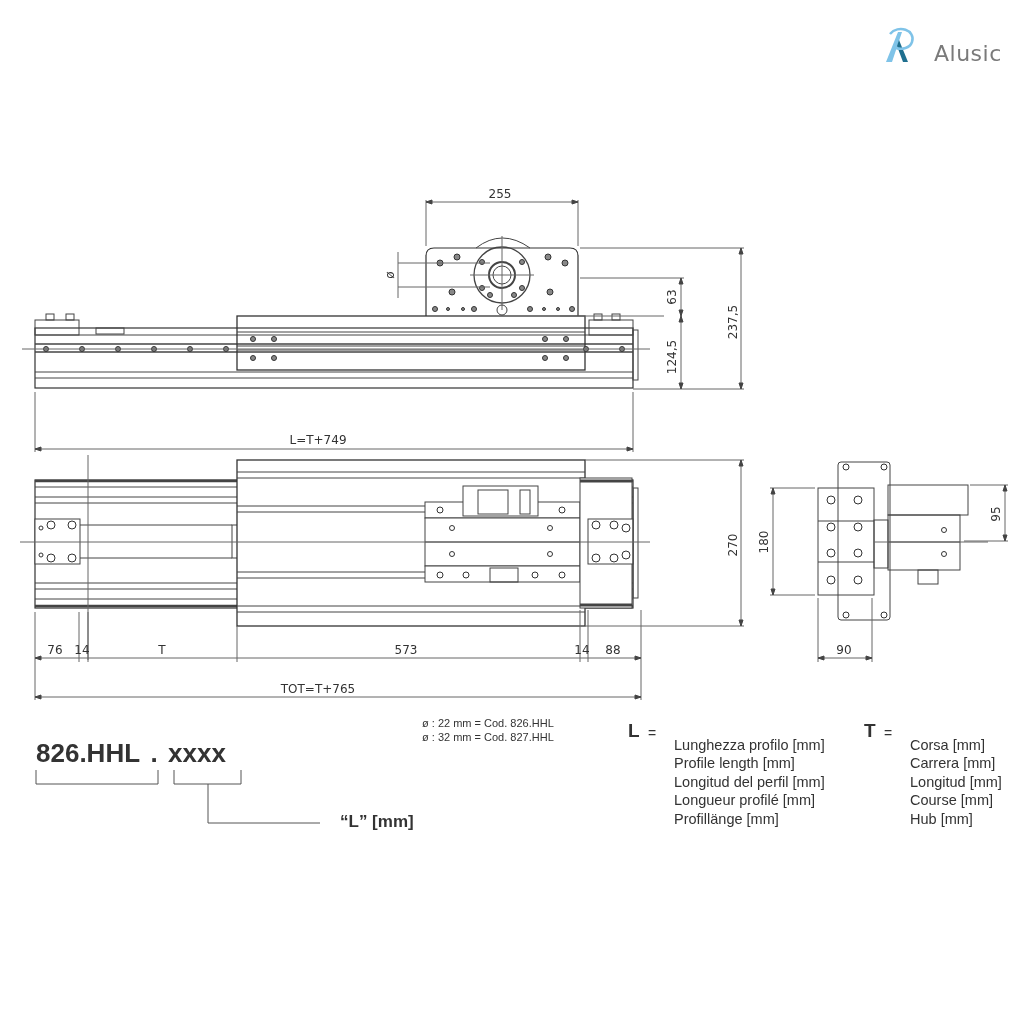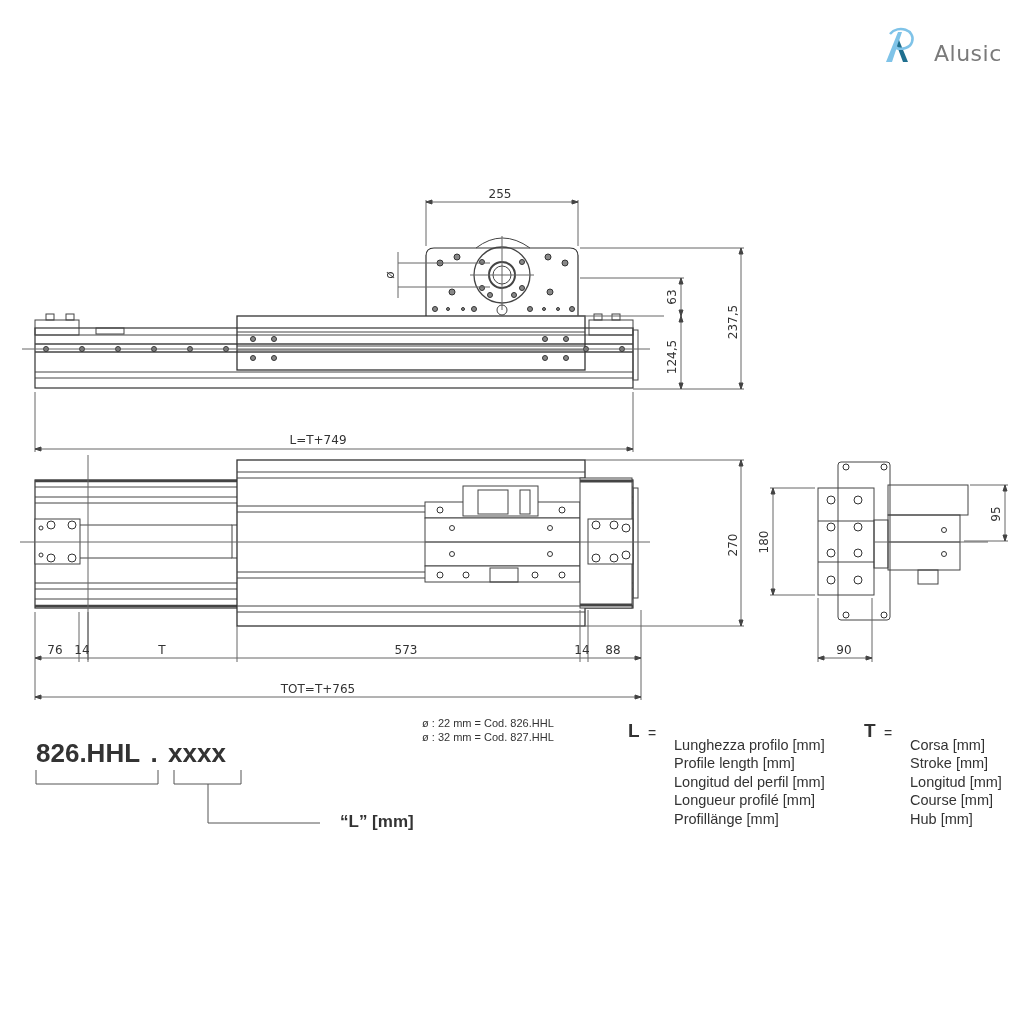--- a/index.html
+++ b/index.html
@@ -309,18 +309,18 @@
     <li>Longitud del perfil [mm]</li>
     <li>Longueur profilé [mm]</li>
     <li>Profillänge [mm]</li>
   </ul>
 </div>
 <div class="legend legend-T">
   <span class="key">T</span>
   <span class="eq">=</span>
   <ul>
     <li>Corsa [mm]</li>
-    <li>Stroke [mm]</li>
+    <li>Carrera [mm]</li>
     <li>Longitud [mm]</li>
     <li>Course [mm]</li>
     <li>Hub [mm]</li>
   </ul>
 </div>
 
 </body></html>

